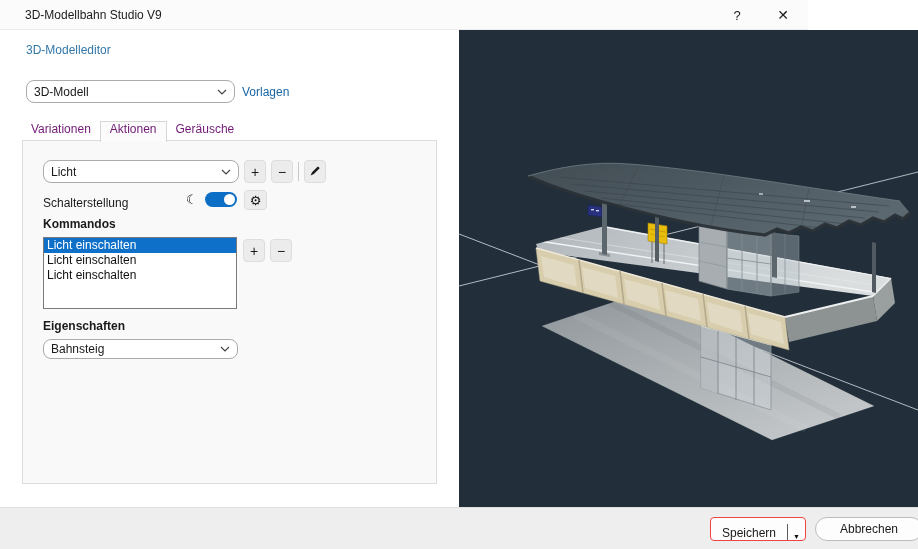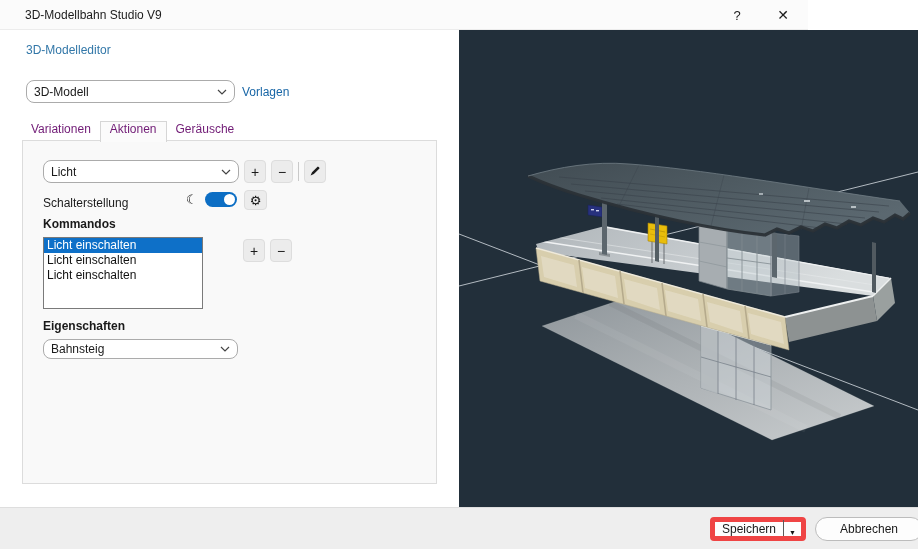--- a/index.html
+++ b/index.html
@@ -35,35 +35,35 @@
   .vsep{position:absolute;left:275px;top:21px;width:1px;height:19px;background:#c9c9c9;}
   .btn-pencil{left:281px;top:19px;}
   .lbl{position:absolute;font-size:12px;color:#1a1a1a;}
   .lbl-switch{left:20px;top:55px;}
   .moon{position:absolute;left:163px;top:51px;font-size:13px;color:#000;}
   .toggle{position:absolute;left:182px;top:51px;width:32px;height:15px;border-radius:8px;background:#0c6ec4;}
   .toggle .knob{position:absolute;right:2px;top:2px;width:11px;height:11px;border-radius:50%;background:#fff;}
   .gear-btn{position:absolute;left:221px;top:49px;width:23px;height:20px;background:#ececec;border:1px solid #dddddd;border-radius:4px;display:flex;align-items:center;justify-content:center;font-size:13px;color:#111;}
   .lbl-bold{font-weight:700;}
   .lbl-kommandos{left:20px;top:76px;}
-  .listbox{position:absolute;left:20px;top:96px;width:160px;height:72px;background:#fff;border:1px solid #7a7a7a;overflow:hidden;}
+  .listbox{position:absolute;left:20px;top:96px;width:194px;height:72px;background:#fff;border:1px solid #7a7a7a;overflow:hidden;}
   .cmd{height:15px;line-height:15px;font-size:12px;color:#111;padding:0 3px;white-space:nowrap;}
   .cmd.sel{background:#0e70c8;color:#fff;}
   .btn-plus2{left:220px;top:98px;}
   .btn-minus2{left:247px;top:98px;}
   .lbl-eigen{left:20px;top:178px;}
   .combo-prop{left:20px;top:198px;width:195px;height:20px;}
 
   
   .viewport{position:absolute;left:459px;top:30px;width:459px;height:477px;background:#222f3a;}
   .viewport svg{display:block;}
 
   
   .footer{position:absolute;left:0;top:507px;width:918px;height:42px;background:#eeeeee;border-top:1px solid #dedede;}
-  .btn-save{position:absolute;left:710px;top:9px;width:96px;height:24px;background:#fdfdfd;border:5px solid #ef4444;border-radius:4px;display:flex;align-items:flex-end;font-size:12px;color:#1a1a1a;}
+  .btn-save{position:absolute;left:710px;top:9px;width:96px;height:24px;background:#fdfdfd;border:1px solid #ef4444;border-radius:4px;display:flex;align-items:flex-end;font-size:12px;color:#1a1a1a;}
   .btn-save .save-text{flex:1;text-align:center;}
   .btn-save .split{width:1px;height:16px;background:#5a5a5a;}
   .btn-save .arrow{width:17px;text-align:center;font-size:7px;color:#111;}
   .btn-cancel{position:absolute;left:815px;top:9px;width:108px;height:24px;background:#fdfdfd;border:1px solid #bcbcbc;border-radius:12px;display:flex;align-items:center;justify-content:center;font-size:12px;color:#1a1a1a;}
 </style>
 </head>
 <body>
 
 <div class="window">
 

